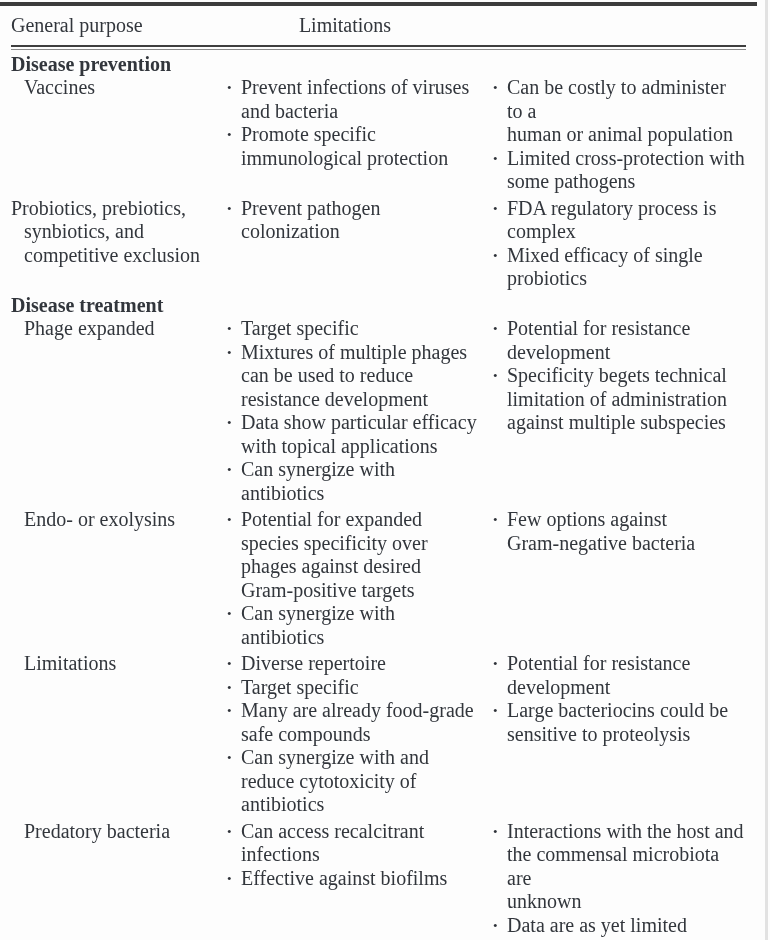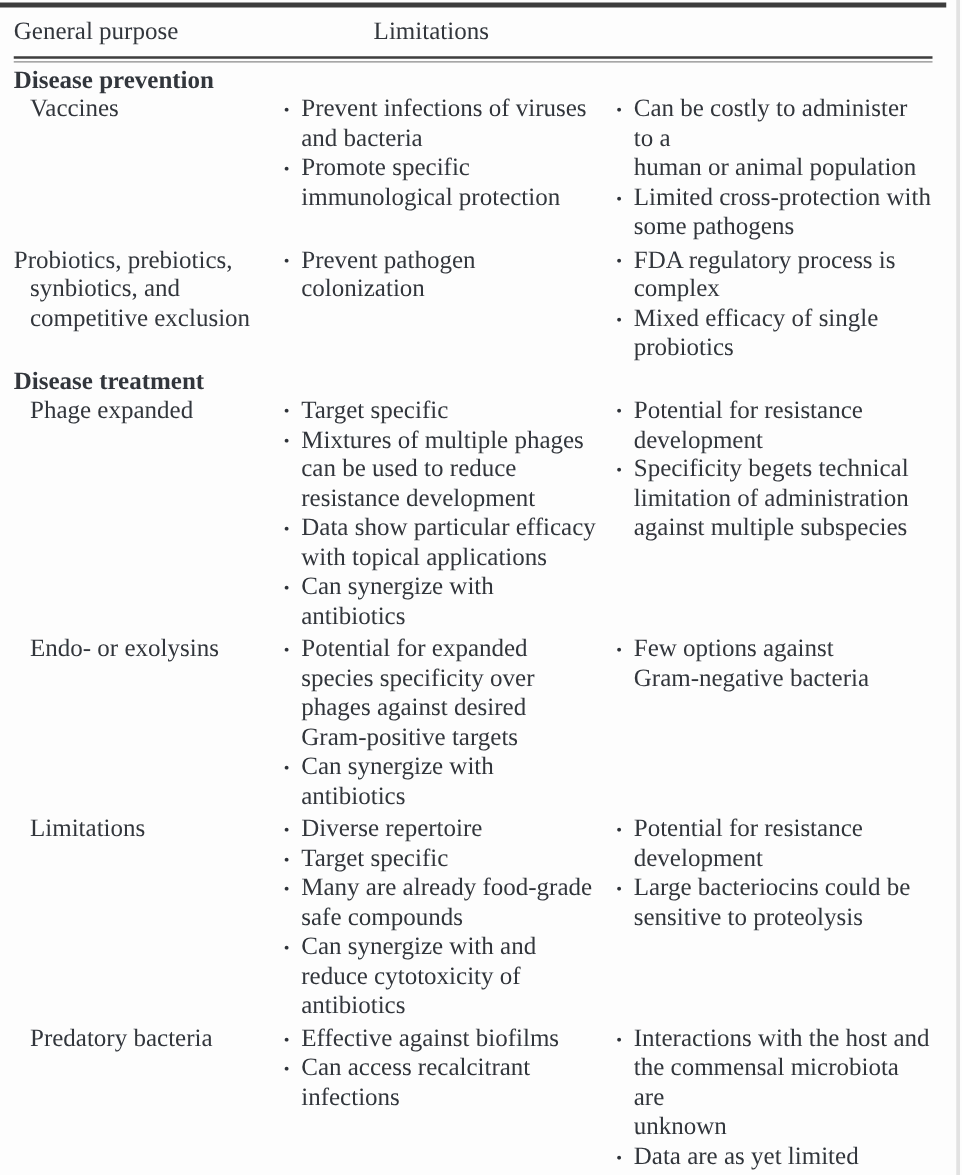--- a/index.html
+++ b/index.html
@@ -197,23 +197,23 @@
         <li>Potential for resistance
 development</li>
         <li>Large bacteriocins could be
 sensitive to proteolysis</li>
       </ul>
     </div>
 
     <div class="row">
       <div class="purpose">Predatory bacteria</div>
       <ul class="bullets">
-        <li>Effective against biofilms</li>
         <li>Can access recalcitrant
 infections</li>
+        <li>Effective against biofilms</li>
       </ul>
       <ul class="bullets">
         <li>Interactions with the host and
 the commensal microbiota are
 unknown</li>
         <li>Data are as yet limited</li>
       </ul>
     </div>
 
     <div class="rule-bottom"></div>

